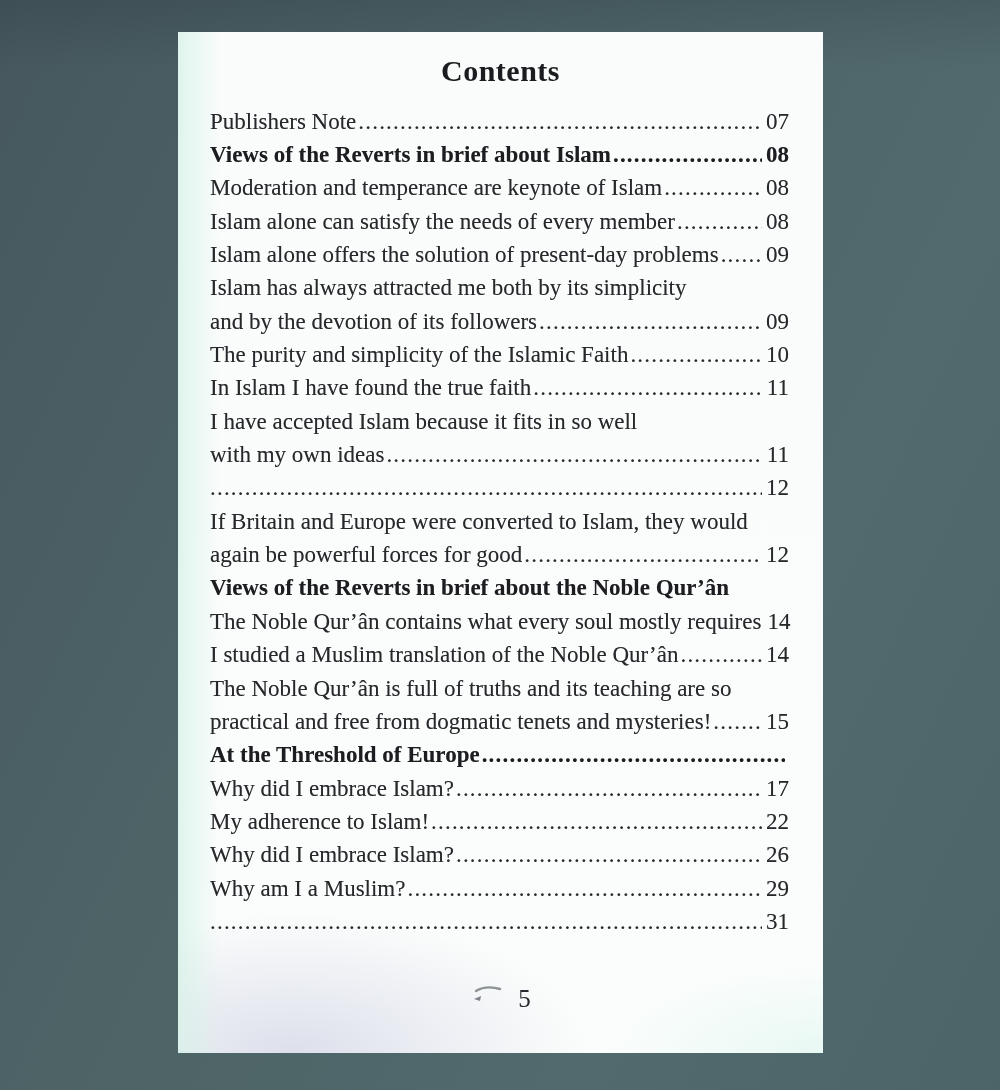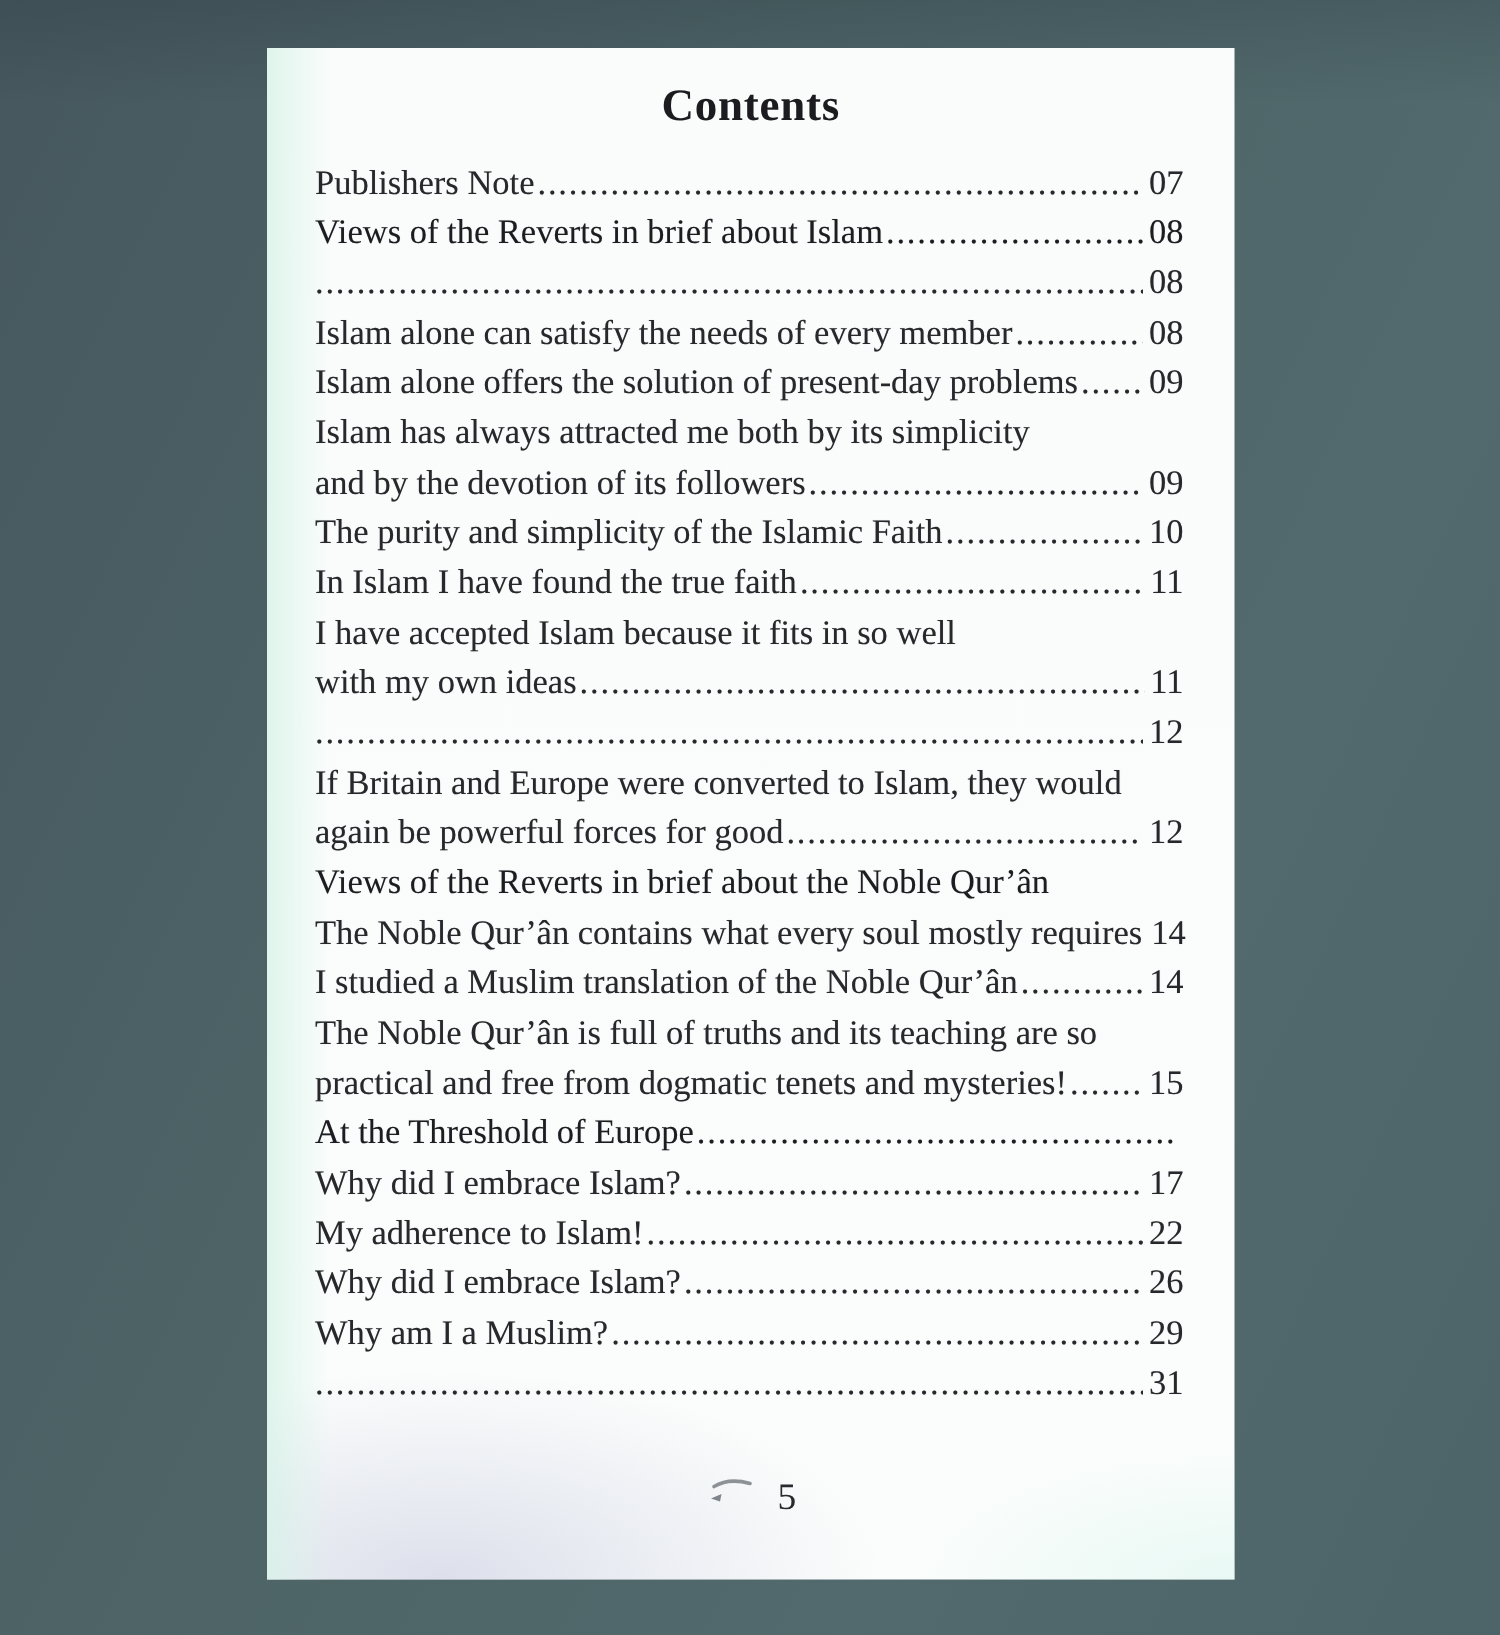--- a/index.html
+++ b/index.html
@@ -58,21 +58,21 @@
     display: flex;
     align-items: center;
     height: 33.35px;
     font-size: 23px;
     white-space: nowrap;
     color: #28282c;
     text-shadow: 0 0 0.5px rgba(40,40,45,0.35);
   }
 
   .toc-row.bold {
-    font-weight: normal;
+    font-weight: bold;
     color: #1d1d21;
   }
 
   .toc-text {
     flex: 0 0 auto;
     padding-right: 2px;
   }
 
   .toc-leader {
     flex: 1 1 auto;
@@ -129,20 +129,21 @@
     <span class="toc-page">07</span>
   </div>
 
   <div class="toc-row bold">
     <span class="toc-text">Views of the Reverts in brief about Islam</span>
     <span class="toc-leader"></span>
     <span class="toc-page">08</span>
   </div>
 
   <div class="toc-row">
+    <span class="toc-text">Moderation and temperance are keynote of Islam</span>
     <span class="toc-leader"></span>
     <span class="toc-page">08</span>
   </div>
 
   <div class="toc-row">
     <span class="toc-text">Islam alone can satisfy the needs of every member</span>
     <span class="toc-leader"></span>
     <span class="toc-page">08</span>
   </div>
 

